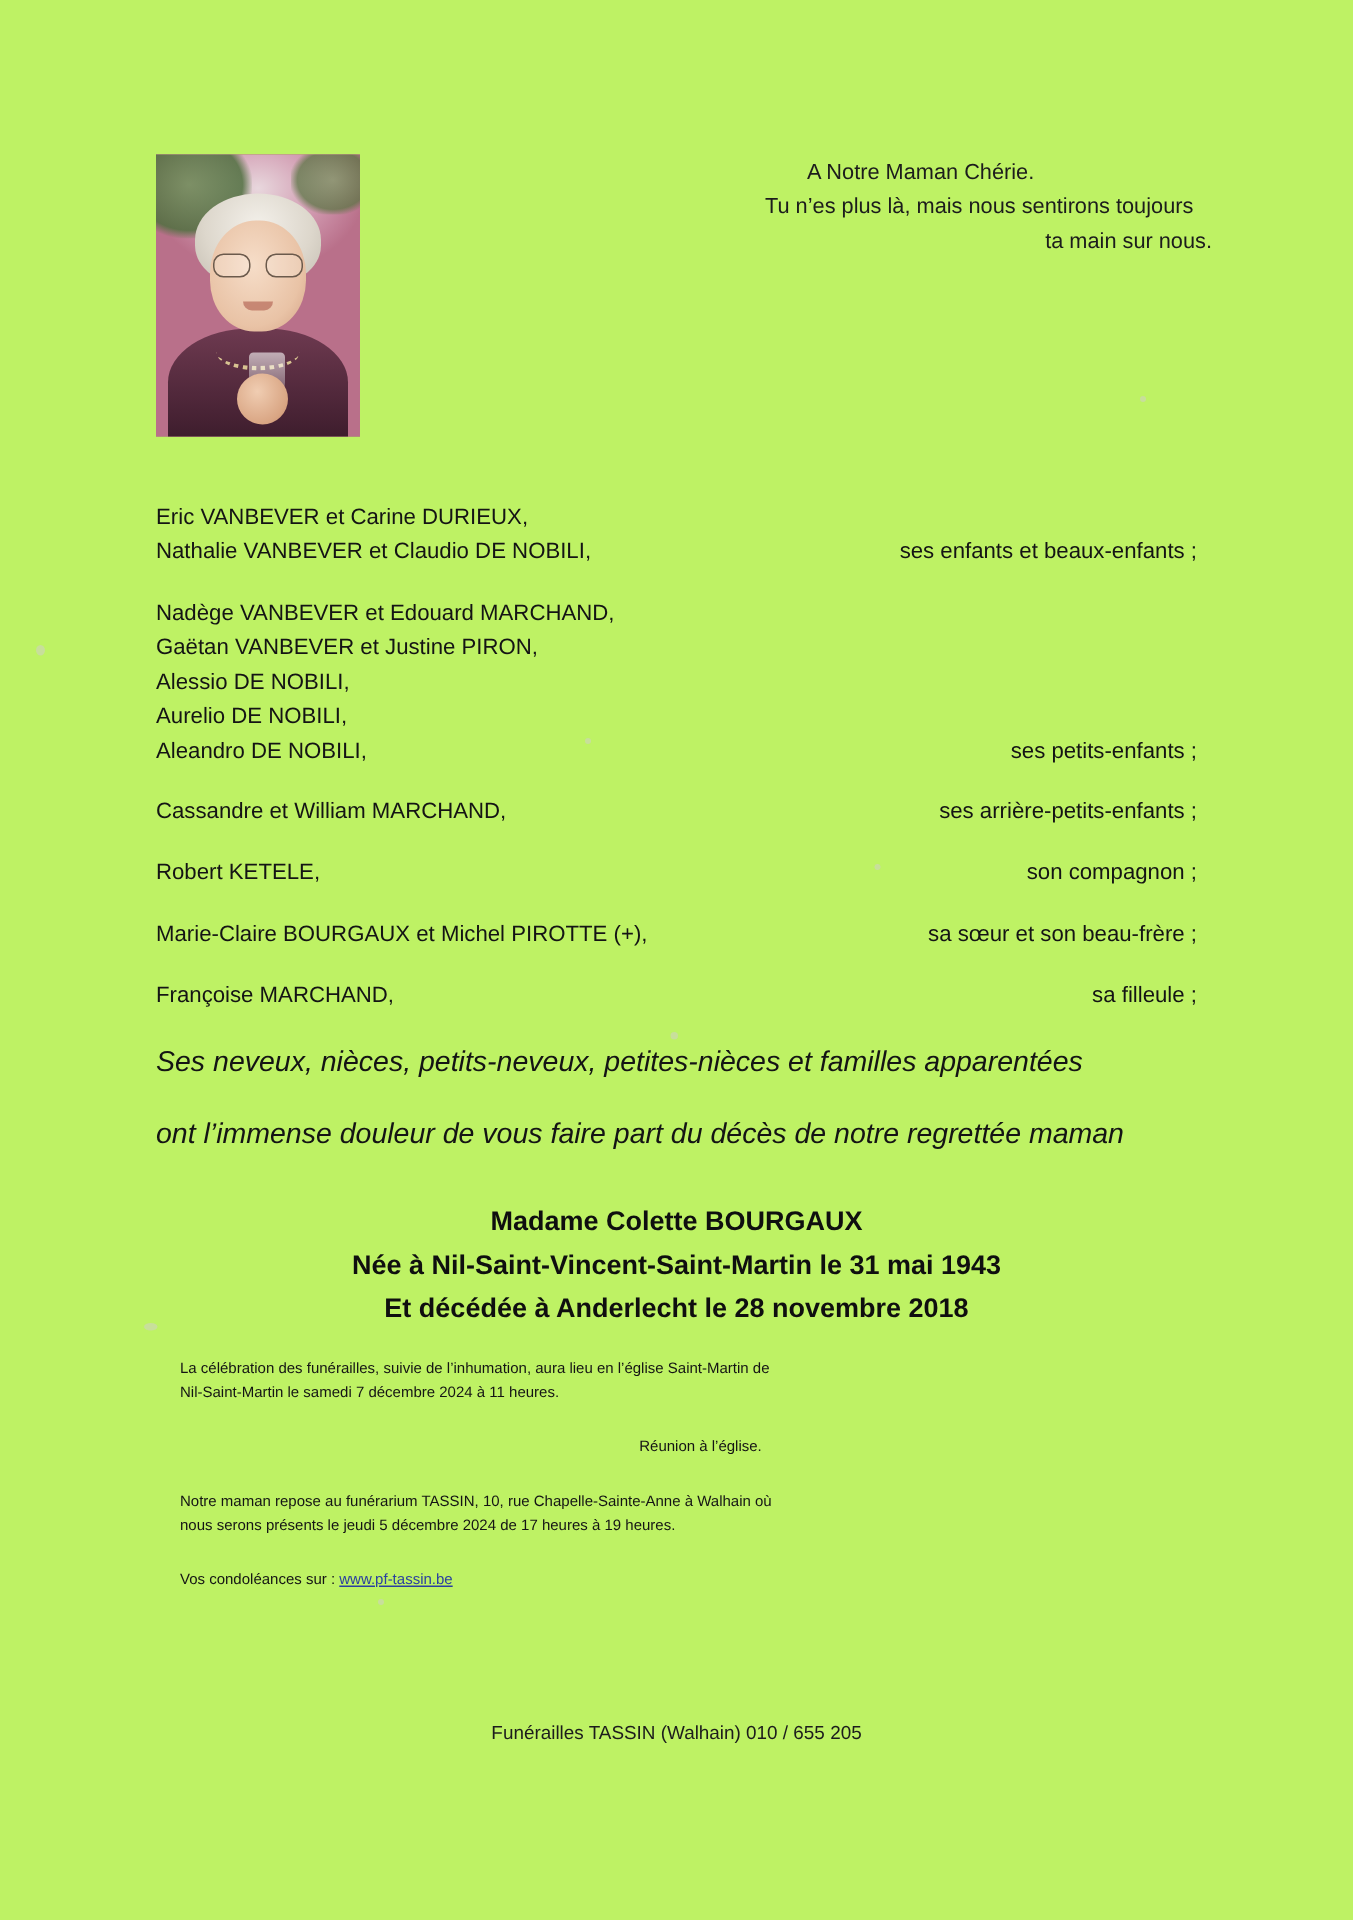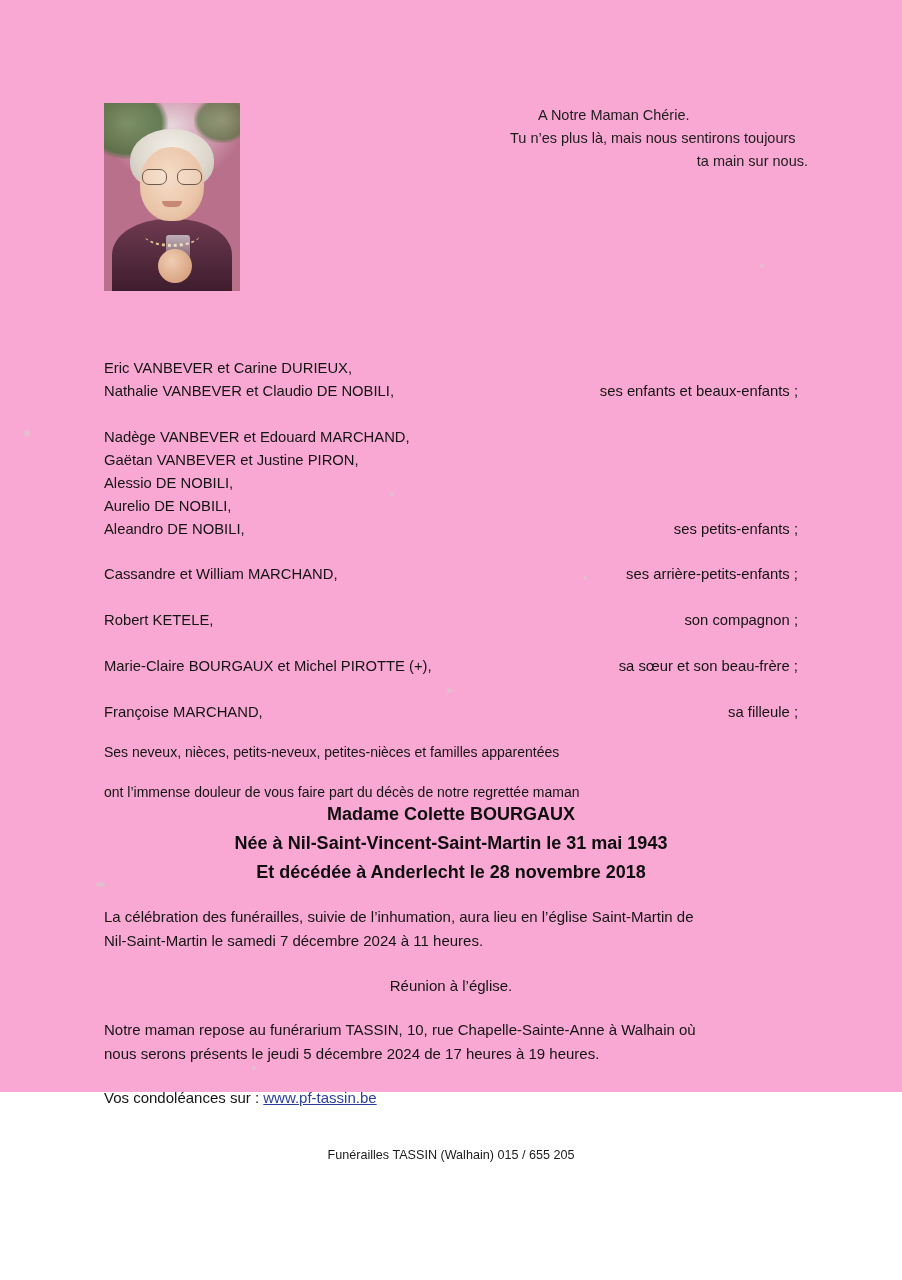--- a/index.html
+++ b/index.html
@@ -12,22 +12,22 @@
     height: 1280px;
     position: relative;
     font-family: "Liberation Sans", sans-serif;
     color: #1a1a1a;
     overflow: hidden;
   }
   .page {
     position: absolute;
     left: 0; top: 0;
     width: 902px;
-    height: 1092px;
-    background: #f9a8d4;
+    height: 1280px;
+    background: #bef264;
   }
   
   .speckle {
     position: absolute;
     background: #cfcfc9;
     border-radius: 50%;
     opacity: .55;
   }
 
   
@@ -154,58 +154,58 @@
     width: 694px;
   }
   .fam-group {
     position: relative;
     margin-bottom: 18px;
   }
   .fam-names {
     font-size: 14.8px;
     line-height: 1.55;
     color: #141414;
-    margin-top: 23px;
   }
   .fam-rel {
     position: absolute;
     right: 0;
     bottom: 0;
     font-size: 14.8px;
     line-height: 1.55;
     color: #141414;
     white-space: nowrap;
   }
   .fam-plain {
-    font-size: 14px;
+    font-size: 19px;
     line-height: 1.55;
     margin-bottom: 18px;
     color: #141414;
+    font-style: italic;
   }
 
   
   .deceased {
     position: absolute;
     left: 104px;
     top: 800px;
     width: 694px;
     text-align: center;
     font-weight: bold;
     font-size: 18px;
     line-height: 1.62;
     color: #0f0f0f;
   }
 
   
   .body-text {
     position: absolute;
-    left: 104px;
+    left: 120px;
     top: 905px;
     width: 694px;
-    font-size: 15px;
+    font-size: 10px;
     line-height: 1.62;
     color: #141414;
   }
   .para { margin-bottom: 20px; }
   .center { text-align: center; }
   .link {
     color: #2a3fa0;
     text-decoration: underline;
   }
   .footer {
@@ -318,15 +318,15 @@
     <div class="para center">Réunion à l’église.</div>
     <div class="para">
       <div>Notre maman repose au funérarium TASSIN, 10, rue Chapelle-Sainte-Anne à Walhain où</div>
       <div>nous serons présents le jeudi 5 décembre 2024 de 17 heures à 19 heures.</div>
     </div>
     <div class="para">
       <span>Vos condoléances sur : </span><a class="link" href="#">www.pf-tassin.be</a>
     </div>
   </div>
 
-  <div class="footer">Funérailles TASSIN (Walhain) 015 / 655 205</div>
+  <div class="footer">Funérailles TASSIN (Walhain) 010 / 655 205</div>
 
 </div>
 
 </body></html>

